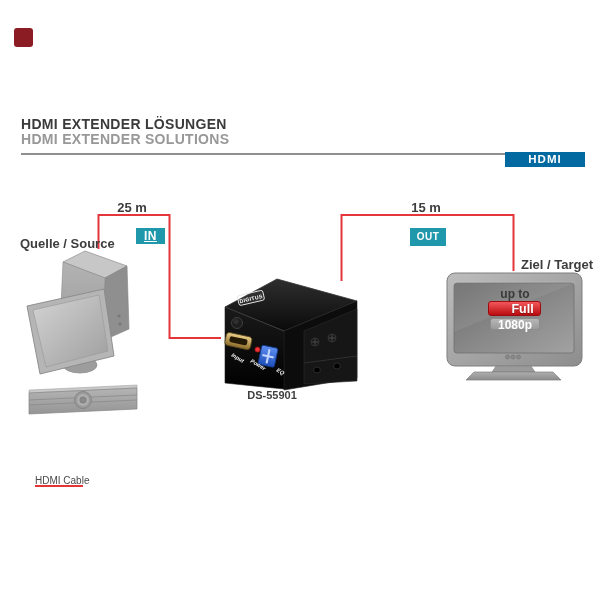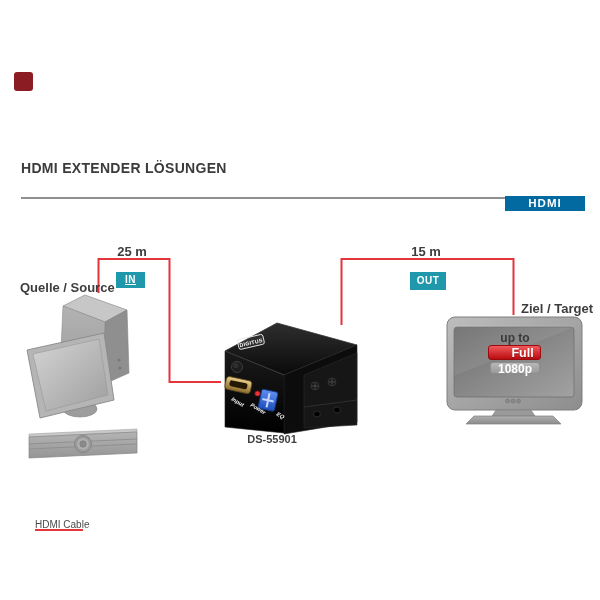--- a/index.html
+++ b/index.html
@@ -1,34 +1,34 @@
 <!DOCTYPE html>
 <html><head>
 <meta charset="utf-8">
 <style>
   html,body{margin:0;padding:0;background:#fff;}
   .canvas{position:relative;width:600px;height:504px;background:#ffffff;overflow:hidden;
-          font-family:"Liberation Sans",sans-serif;margin-top:44px;}
+          font-family:"Liberation Sans",sans-serif;}
   .abs{position:absolute;}
   
   .brand-mark{left:14px;top:28px;width:19px;height:19px;background:#8c1c23;border-radius:3px;}
   
   .title-de{left:21px;top:116px;font-size:14px;font-weight:600;color:#3b3b3b;letter-spacing:.3px;white-space:nowrap;}
   .title-en{left:21px;top:131px;font-size:14px;font-weight:700;color:#989898;letter-spacing:.3px;white-space:nowrap;}
   .rule{left:21px;top:153px;width:484px;height:2px;background:#8f8f8f;}
   .hdmi-tab{left:505px;top:152px;width:80px;height:15px;background:#0369a1;color:#fff;
             font-size:11.5px;font-weight:700;letter-spacing:1px;text-align:center;line-height:15px;}
   
   .lbl{font-size:13px;font-weight:700;color:#3d3d3d;white-space:nowrap;}
   .quelle{left:20px;top:236px;}
   .ziel{left:521px;top:257px;}
   .len-in{left:110px;top:200px;width:44px;text-align:center;}
   .len-out{left:404px;top:200px;width:44px;text-align:center;}
   .io-badge{background:#1f98ac;color:#fff;font-weight:700;text-align:center;letter-spacing:.5px;}
-  .badge-in{left:116px;top:228px;width:29px;height:16px;font-size:10px;line-height:16px;text-decoration:underline;}
+  .badge-in{left:136px;top:228px;width:29px;height:16px;font-size:12px;line-height:16px;text-decoration:underline;}
   .badge-out{left:410px;top:228px;width:36px;height:18px;font-size:10px;line-height:18px;}
   .model{left:240px;top:389px;width:64px;text-align:center;font-size:11px;font-weight:700;color:#3f3f3f;}
   
   .upto{left:489px;top:287px;width:52px;text-align:center;font-size:12px;font-weight:700;color:#3a3a3a;}
   .fullhd{left:488px;top:301px;width:53px;height:15px;border-radius:3px;border:1px solid #9b0b0f;
           background:linear-gradient(#f2585b,#ba0c10);color:#fff;font-size:12.5px;font-weight:700;
           text-align:center;line-height:15px;box-sizing:border-box;text-shadow:0 1px 1px rgba(0,0,0,.35);padding-left:16px;}
   .res1080{left:490px;top:318px;width:50px;height:12px;border-radius:3px;border:1px solid #8d8d8d;
            background:linear-gradient(#b7b7b7,#9a9a9a);color:#fff;font-size:12px;font-weight:700;
            text-align:center;line-height:12px;box-sizing:border-box;}
@@ -38,20 +38,21 @@
   svg text{font-family:"Liberation Sans",sans-serif;}
 </style>
 </head>
 <body>
 
 <div class="canvas">
 
   <div class="abs brand-mark"></div>
 
   <div class="abs title-de">HDMI EXTENDER LÖSUNGEN</div>
+  <div class="abs title-en">HDMI EXTENDER SOLUTIONS</div>
   <div class="abs rule"></div>
   <div class="abs hdmi-tab">HDMI</div>
 
   <svg class="abs" width="600" height="600" viewBox="0 0 600 600" style="left:0;top:0;">
     <defs>
       <linearGradient id="towerFront" x1="0" y1="0" x2="0" y2="1">
         <stop offset="0" stop-color="#b3b3b3"></stop>
           <stop offset="1" stop-color="#999999"></stop>
       </linearGradient>
       <linearGradient id="monScreen" x1="0" y1="0" x2="1" y2="1">

